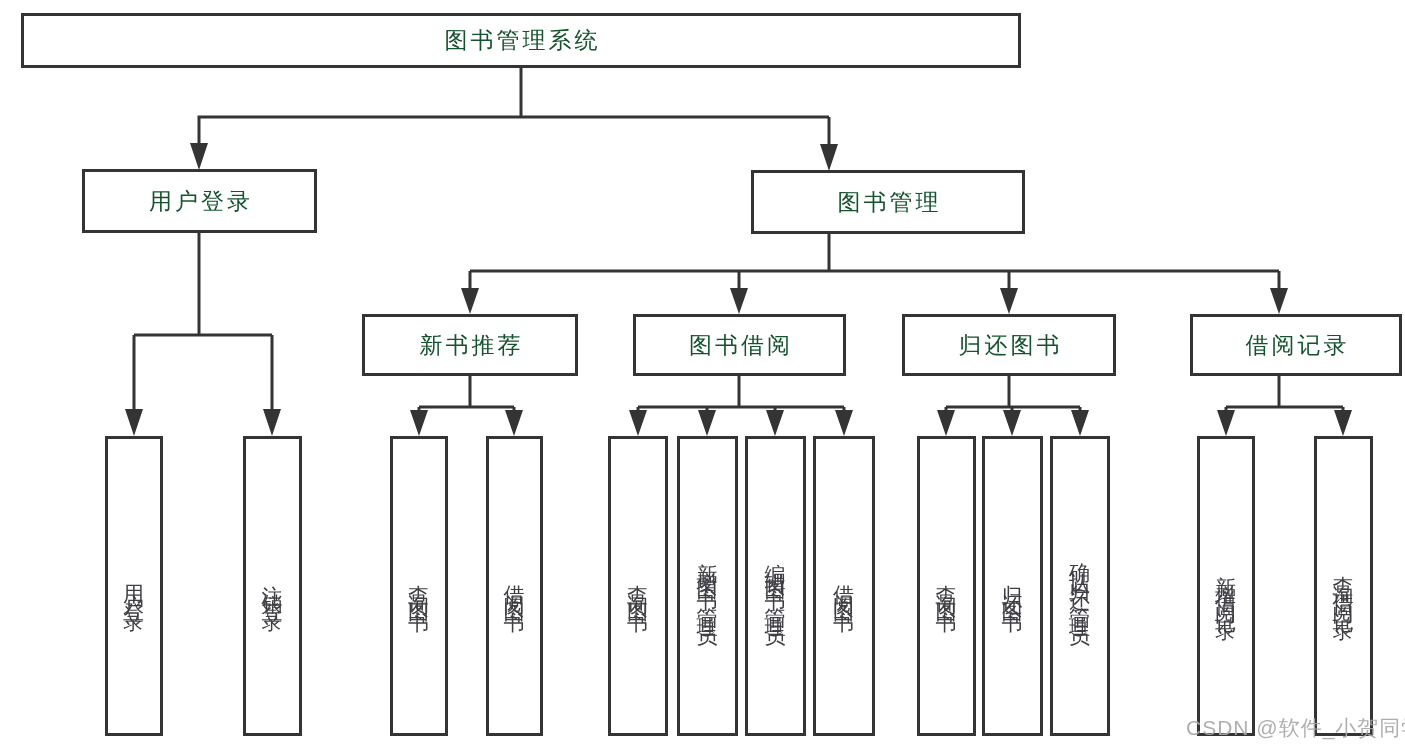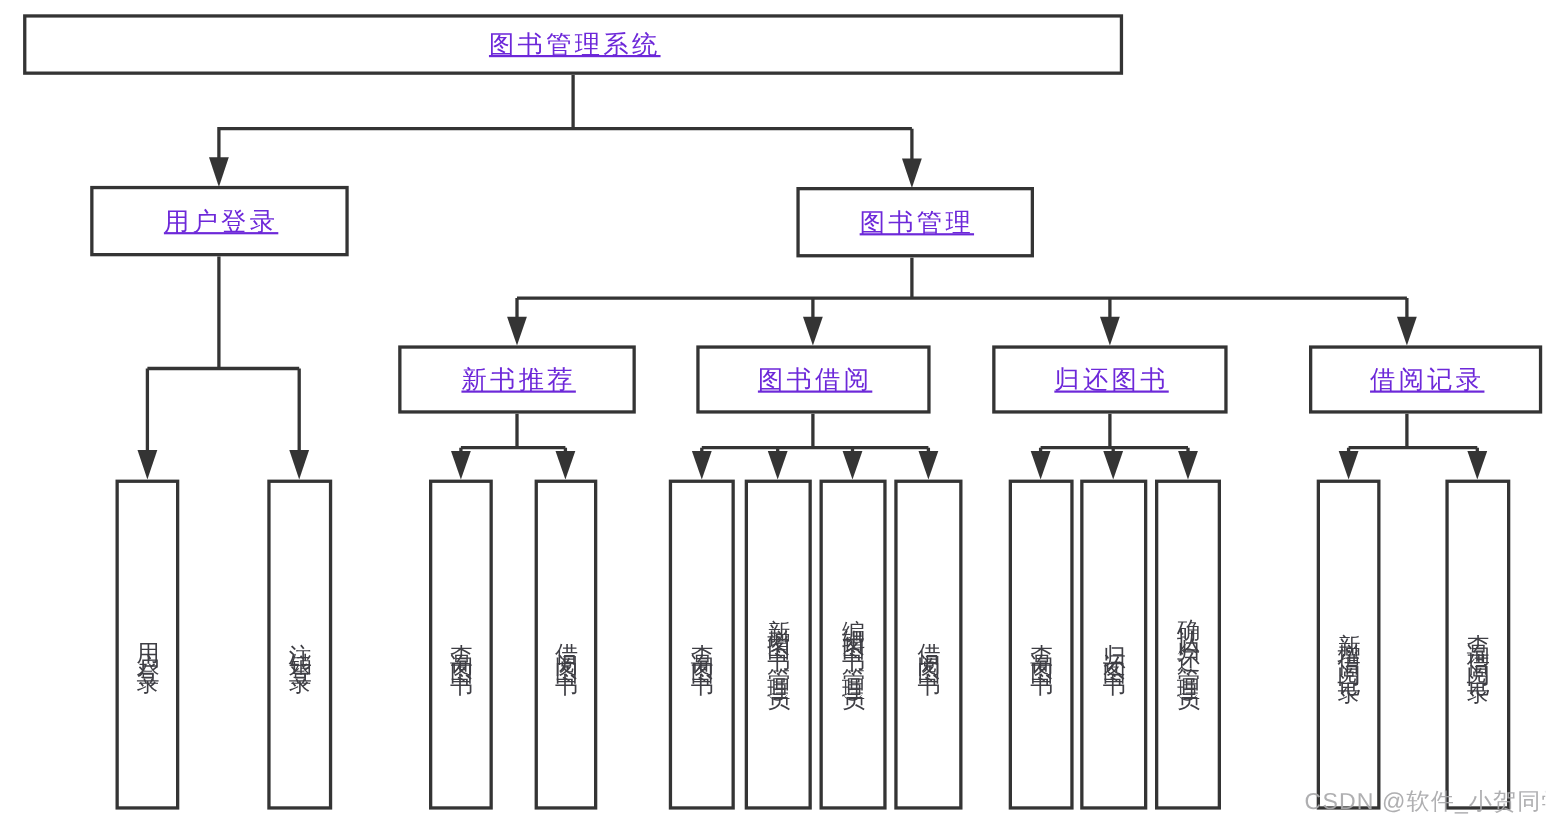--- a/index.html
+++ b/index.html
@@ -21,26 +21,25 @@
   .node {
     position: absolute;
     background: #ffffff;
     border: 3px solid #343434;
     z-index: 2;
     display: flex;
     align-items: center;
     justify-content: center;
   }
   .node .hlabel {
-    color: #6d28d9;
+    color: #14532d;
     font-size: 23px;
     letter-spacing: 3px;
     white-space: nowrap;
     text-indent: 3px;
-    text-decoration: underline;
   }
   .node .vlabel {
     writing-mode: vertical-lr;
     color: #3e3e44;
     font-size: 21px;
     letter-spacing: 9px;
     line-height: 1;
     white-space: nowrap;
   }
   .watermark {
@@ -102,21 +101,21 @@
     </g>
   </svg>
 
   <div class="node" style="left:21px; top:13px; width:1000px; height:55px;">
     <span class="hlabel">图书管理系统</span>
   </div>
 
   <div class="node" style="left:82px; top:169px; width:235px; height:64px;">
     <span class="hlabel">用户登录</span>
   </div>
-  <div class="node" style="left:724px; top:170px; width:216px; height:64px;text-align:center;">
+  <div class="node" style="left:751px; top:170px; width:274px; height:64px;text-align:center;">
     <span class="hlabel">图书管理</span>
   </div>
 
   <div class="node" style="left:633px; top:314px; width:213px; height:62px;">
     <span class="hlabel">图书借阅</span>
   </div>
   <div class="node" style="left:362px; top:314px; width:216px; height:62px;">
     <span class="hlabel">新书推荐</span>
   </div>
   <div class="node" style="left:902px; top:314px; width:214px; height:62px;">

